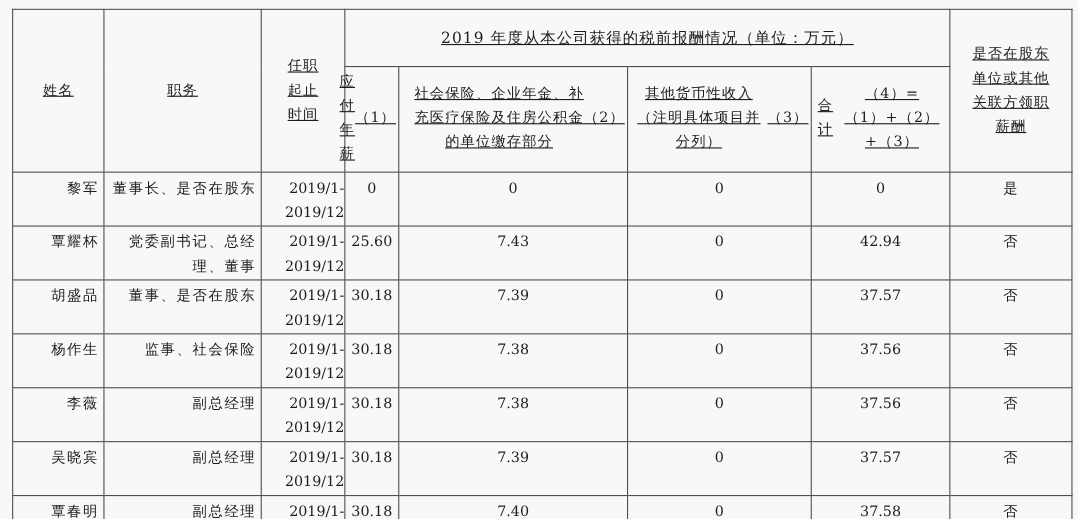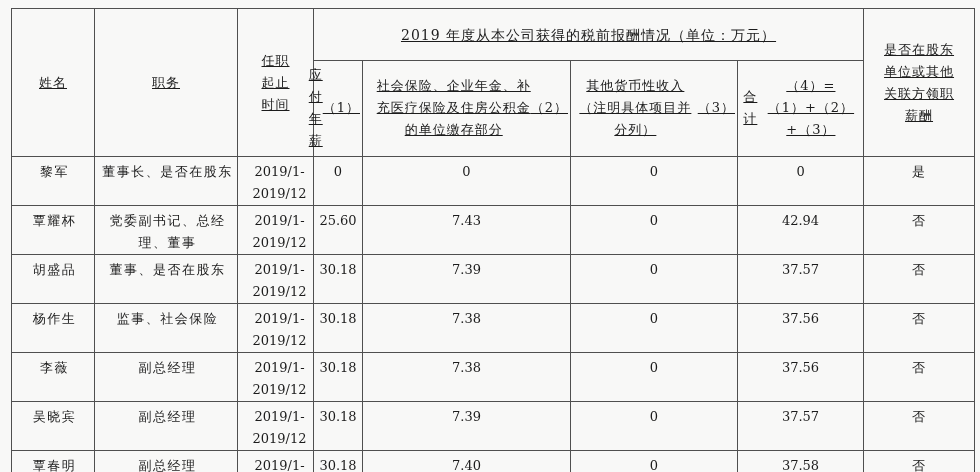--- a/index.html
+++ b/index.html
@@ -49,27 +49,27 @@
     box-sizing: border-box;
   }
   .ml { white-space: pre-line; }
   tbody tr { height: 44.6px; }
   tbody td {
     vertical-align: top;
     padding-top: 4px;
     line-height: 22px;
   }
   .c-name, .c-pos {
-    text-align: center;
+    text-align: right;
     padding-left: 7px;
     padding-right: 4px;
     letter-spacing: 1.5px;
   }
   .c-term {
-    text-align: center;
+    text-align: right;
     padding-left: 8px;
   }
   .c-num { text-align: center; }
   .c-rel { text-align: center; letter-spacing: 1px; }
 </style>
 </head>
 <body>
 
 <div class="page">
   <table class="comp">

